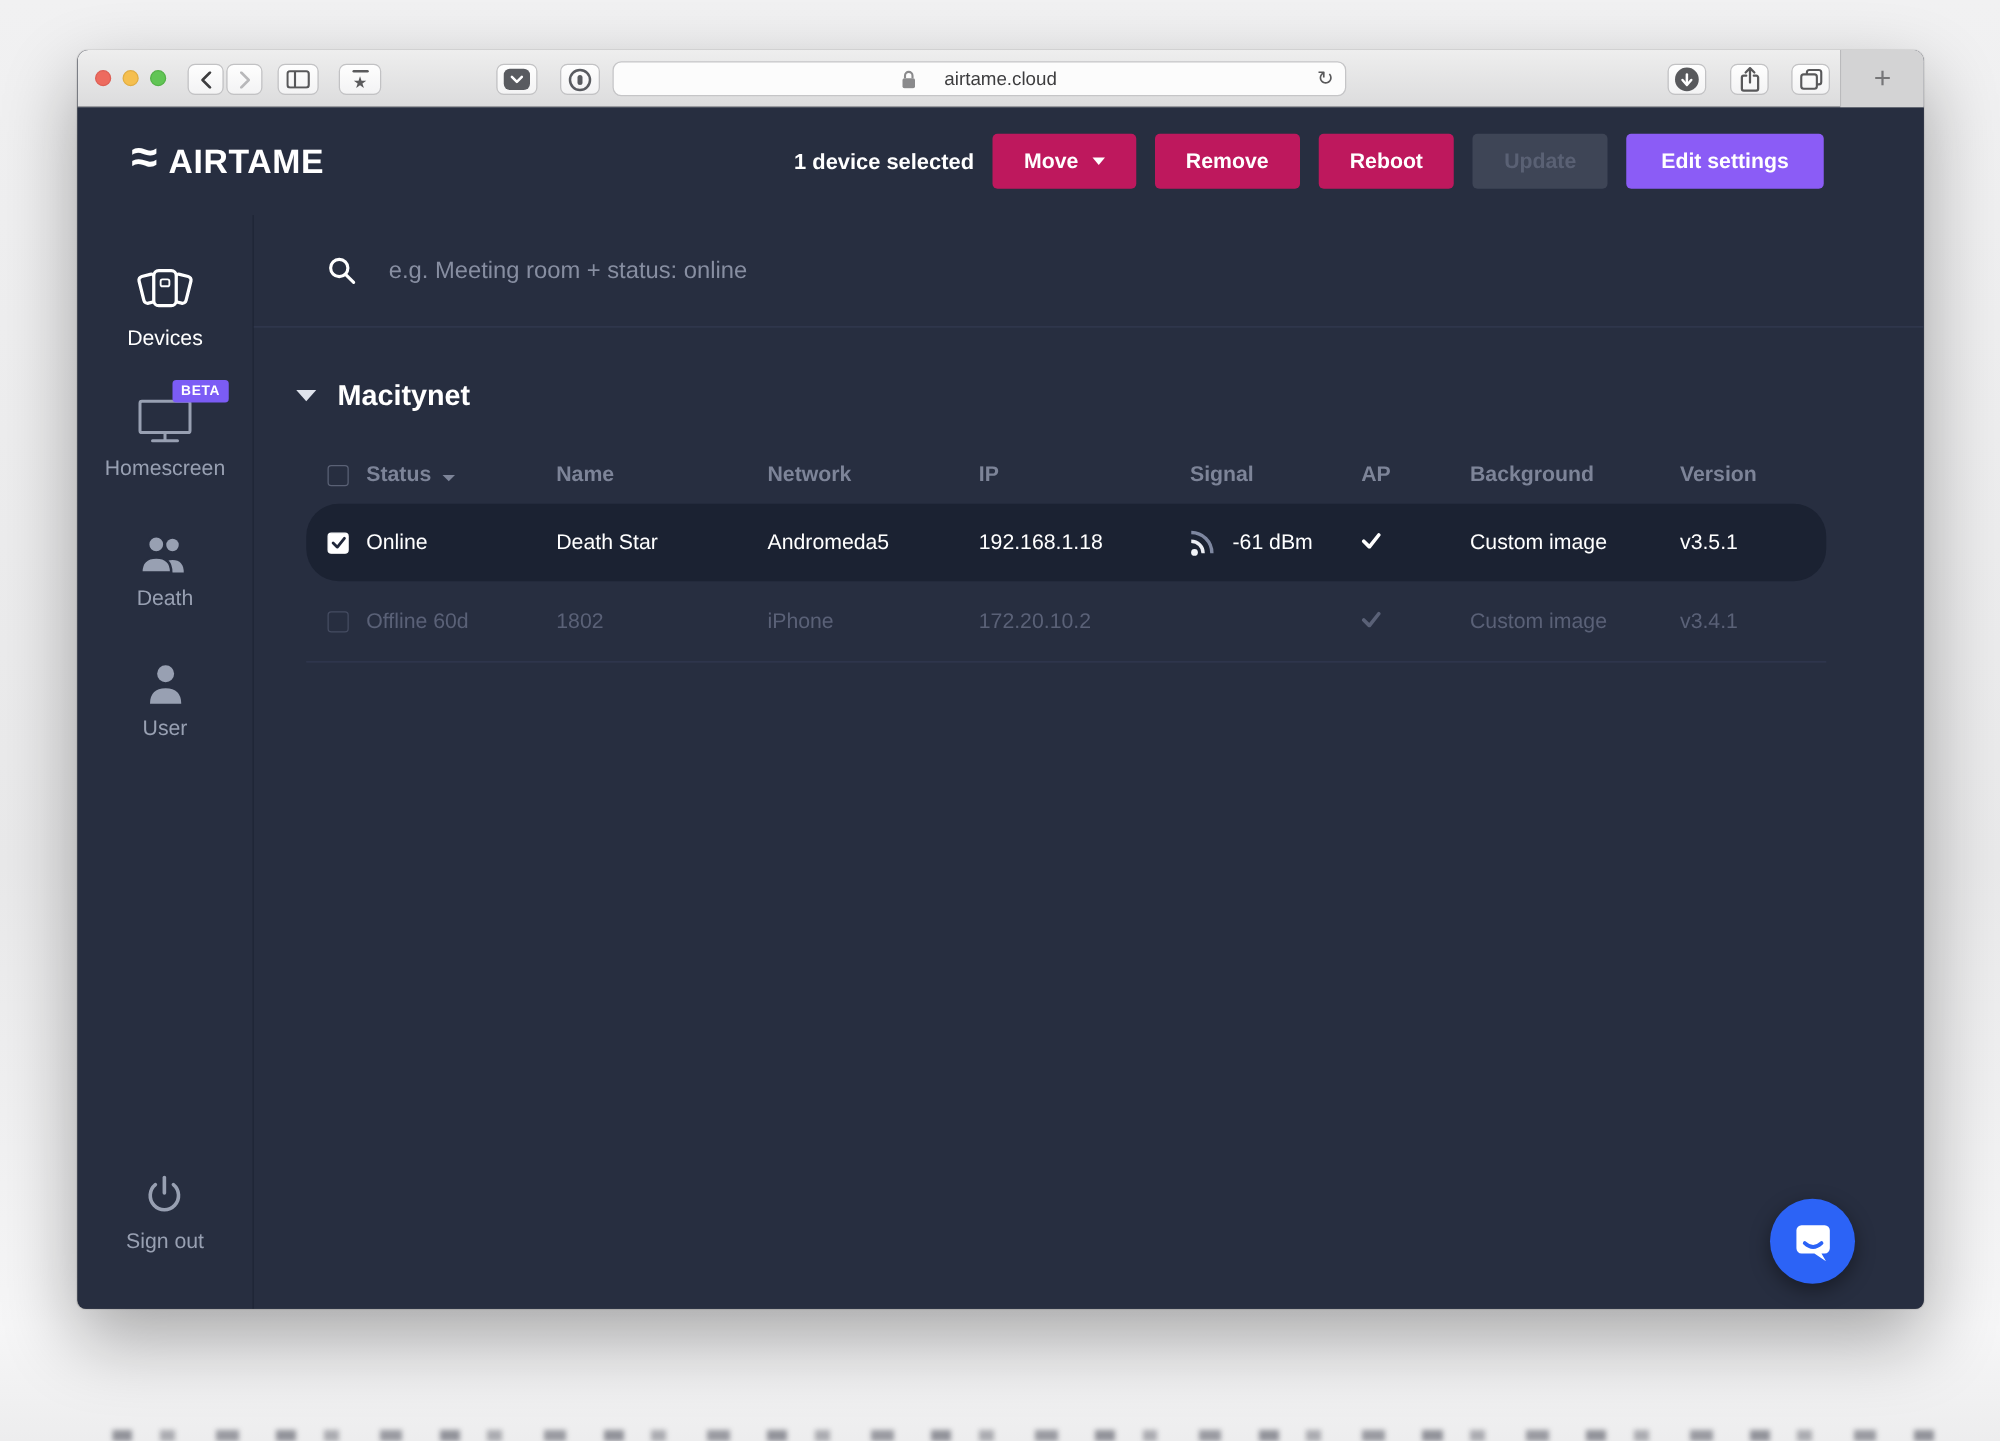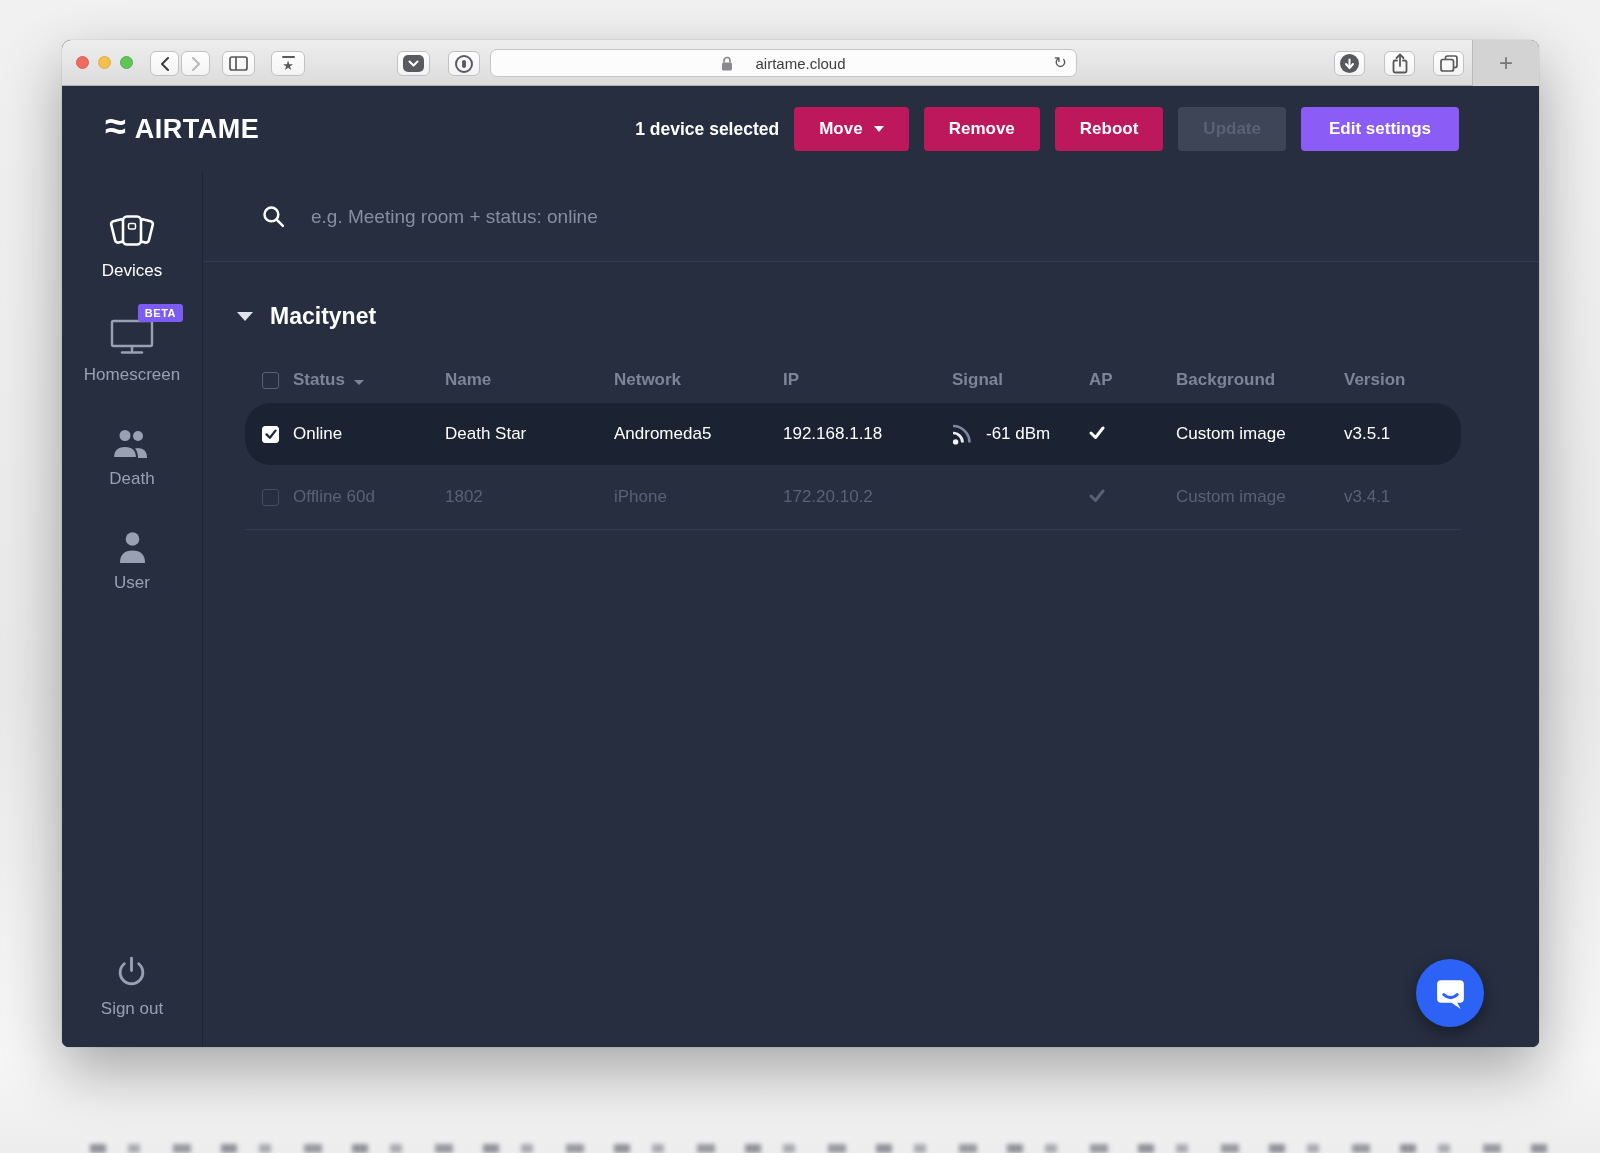--- a/index.html
+++ b/index.html
@@ -73,21 +73,21 @@
   .body{ flex:1; display:flex; min-height:0; position:relative;}
   
   .sidenav{ flex:0 0 141px; border-right:1px solid #1e2434; display:flex; flex-direction:column;
     align-items:center; padding-top:38px;}
   .nav-item{ display:flex; flex-direction:column; align-items:center; gap:9px;
     color:#98a0b2; font-size:17px; margin-bottom:33px; cursor:pointer; position:relative;}
   .nav-item.active{ color:#fff;}
   .nav-item .ic{ height:42px; display:flex; align-items:flex-end; justify-content:center; position:relative;}
   .beta{ position:absolute; top:-10px; right:-28px; background:#7b5cf5; color:#fff;
     font-size:11px; font-weight:700; letter-spacing:.5px; padding:3px 7px; border-radius:3px;}
-  .signout{ margin-top:auto; margin-bottom:28px;}
+  .signout{ margin-top:auto; margin-bottom:44px;}
   
   .main{ flex:1; display:flex; flex-direction:column; min-width:0;}
   .search{ flex:0 0 90px; border-bottom:1px solid #333a50; display:flex; align-items:center;
     padding-left:59px; gap:26px;}
   .search input{ flex:1; background:transparent; border:none; outline:none;
     color:#5eead4; font-size:19px; font-family:inherit;}
   .search input::placeholder{ color:#878ea1; opacity:1;}
   .groupbar{ display:flex; align-items:center; gap:17px; padding:41px 0 27px 34px;}
   .gtri{ width:0; height:0; border-left:8px solid transparent; border-right:8px solid transparent;
     border-top:9px solid #dfe3ec; cursor:pointer;}

